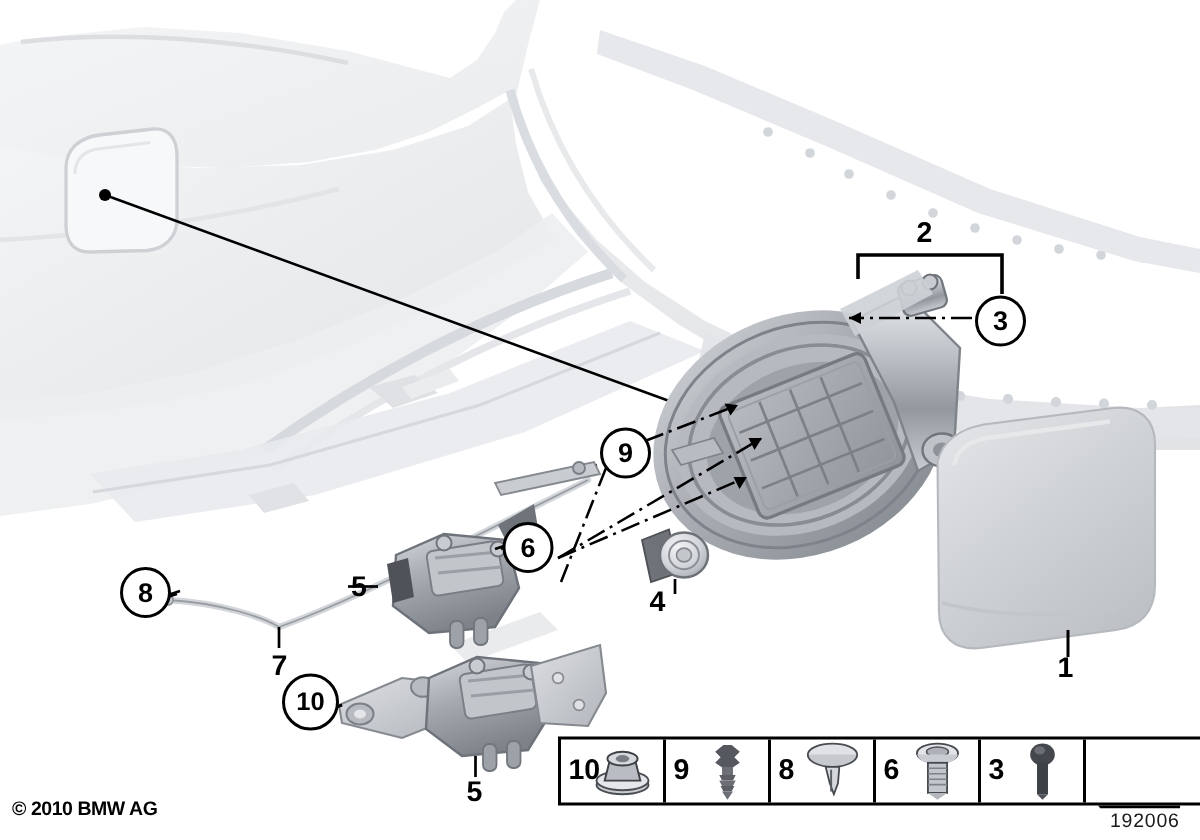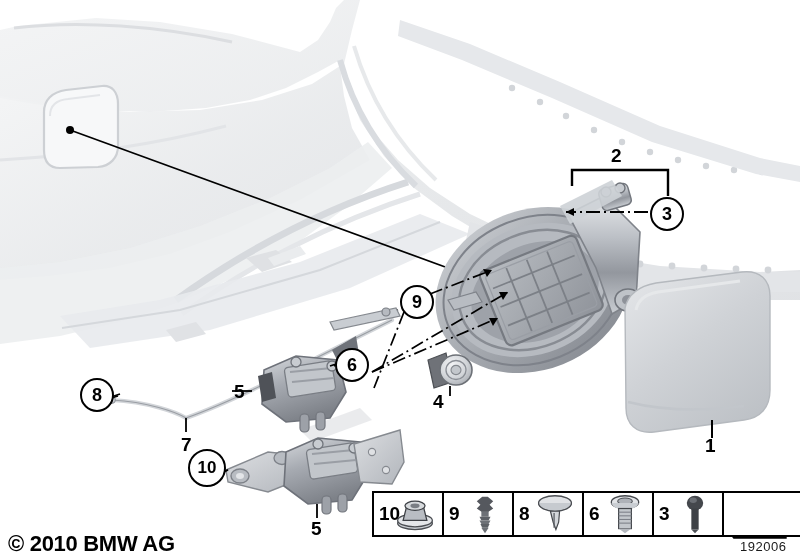--- a/index.html
+++ b/index.html
@@ -16,21 +16,21 @@
   .circ.wide{width:34px;height:34px;font-size:17px;}
 
   #legend{position:absolute;left:372px;top:491px;height:46px;
           display:flex;border:2px solid #000;background:#fff;box-sizing:border-box;}
   .lcell{width:70px;height:100%;border-right:2px solid #000;position:relative;
          display:flex;align-items:center;box-sizing:border-box;}
   .lcell:last-child{border-right:none;width:84px;}
   .lnum{font-weight:bold;font-size:19px;margin-left:5px;z-index:2;}
   .licon{position:absolute;right:4px;top:0;height:100%;width:46px;}
 
-  #copyright{position:absolute;left:8px;top:531px;font-size:22px;font-weight:bold;
+  #copyright{position:absolute;left:8px;top:531px;font-size:13px;font-weight:bold;
              letter-spacing:-0.3px;}
   #refnum{position:absolute;left:740px;top:539px;font-size:13px;
           letter-spacing:0.5px;color:#1a1a1a;}
 </style>
 </head>
 <body>
 
 <div id="stage">
 
   <svg id="art" viewBox="0 0 800 560">

